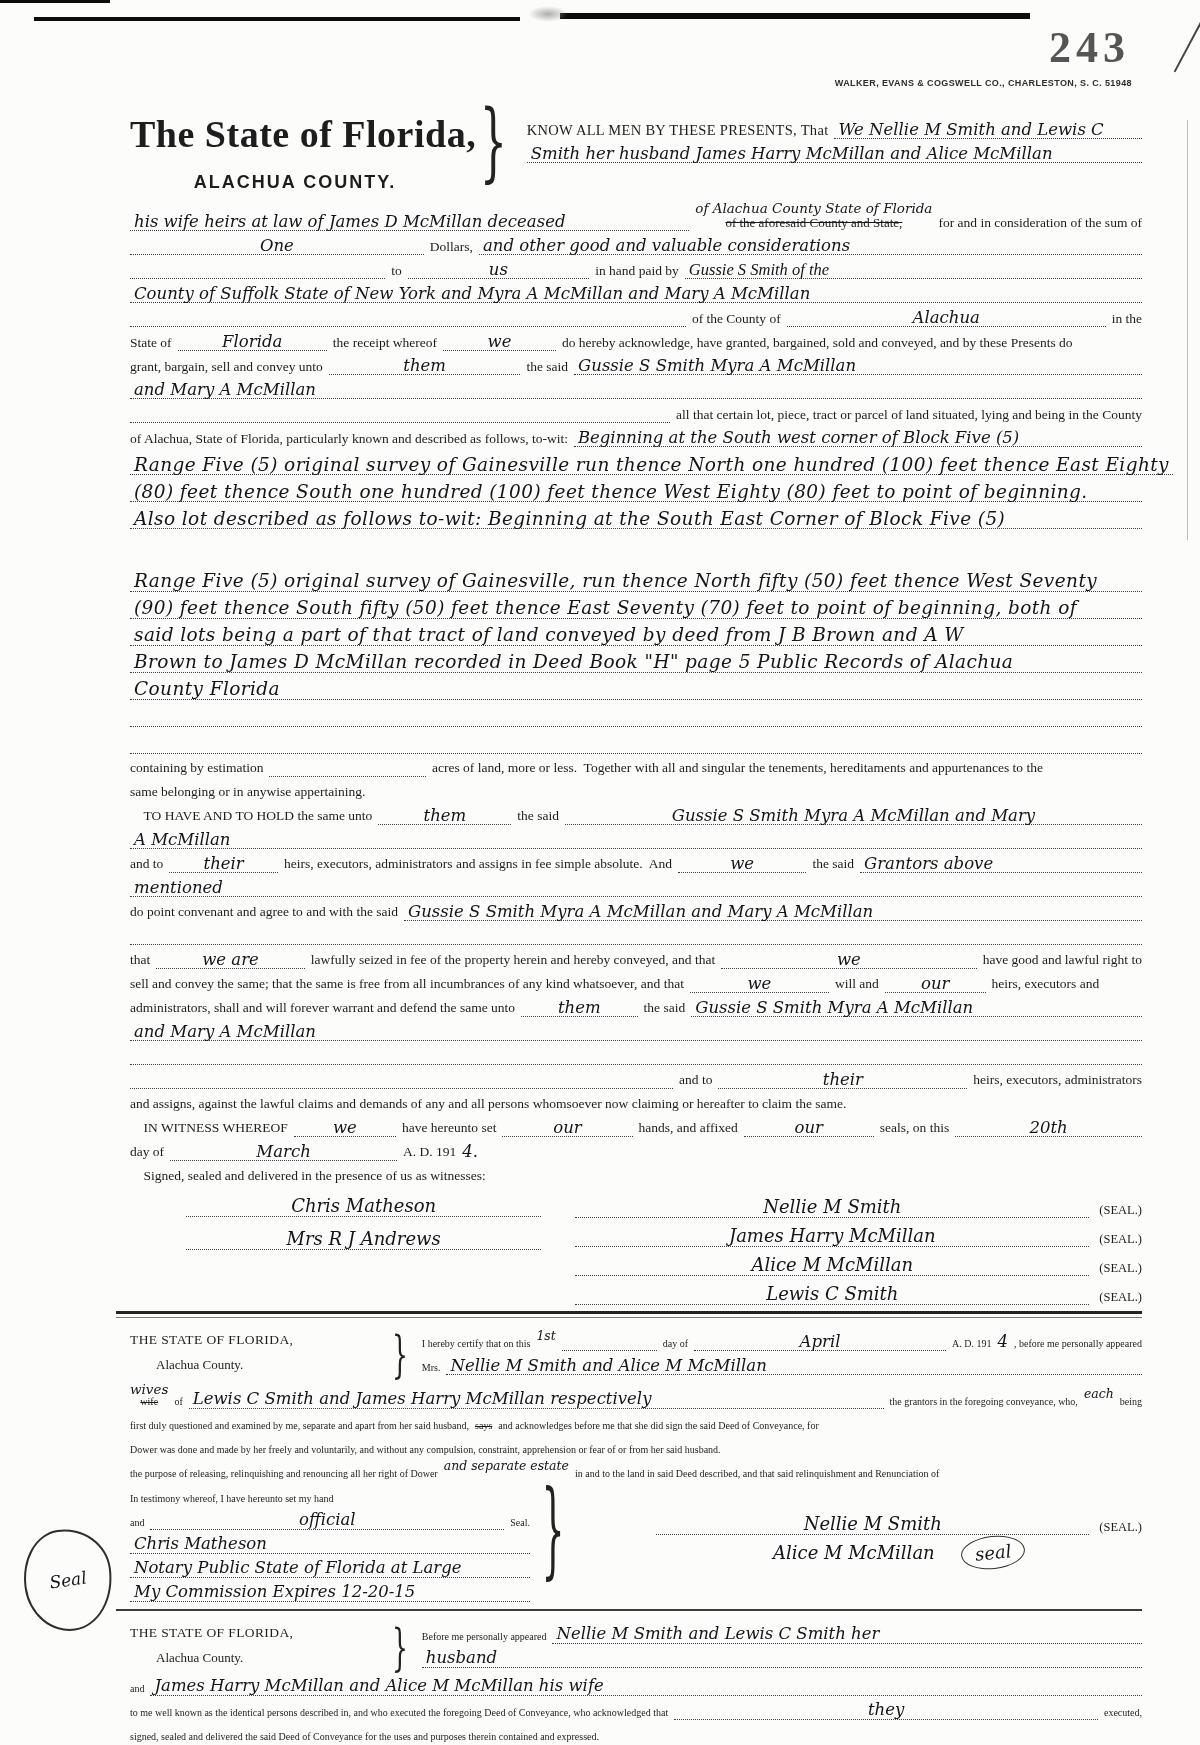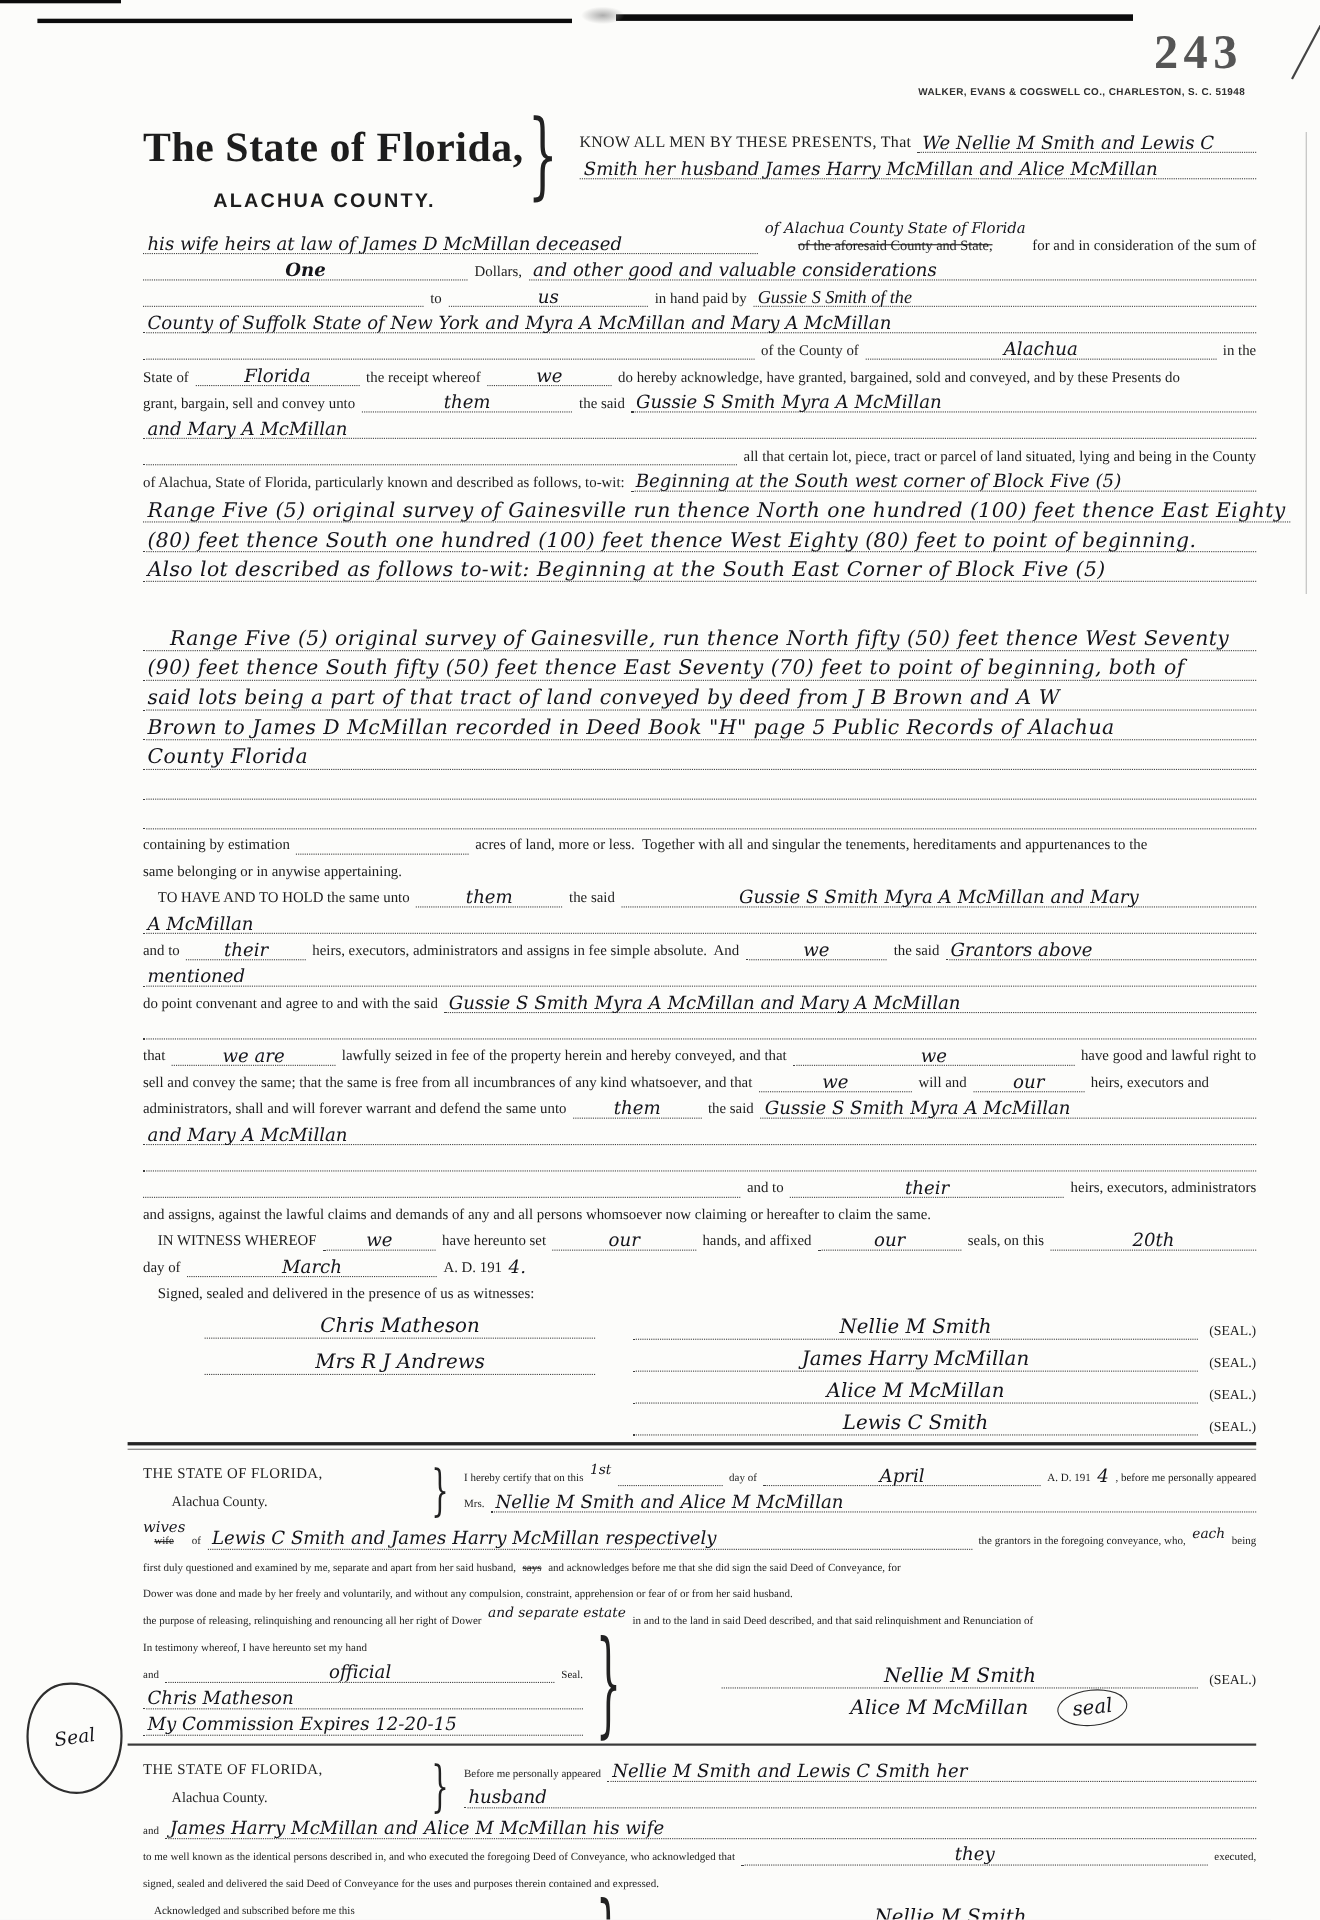--- a/index.html
+++ b/index.html
@@ -114,21 +114,21 @@
     <div>
         <div class="fline">
           <span class="seg-bl hw" style="flex-grow: 1.2; text-align: left;">his wife heirs at law of James D McMillan deceased</span>
           <span class="seg-ovr">
             <span class="hw ovr-top">of Alachua County State of Florida</span>
             <span class="seg-p seg-st ovr-bot">of the aforesaid County and State,</span>
           </span>
           <span class="seg-p">for and in consideration of the sum of</span>
         </div>
         <div class="fline">
-          <span class="seg-bl hw" style="flex-grow: 1.4; font-weight: bold;">One</span>
+          <span class="seg-bl hw" style="flex-grow: 1.4;">One</span>
           <span class="seg-p">Dollars,</span>
           <span class="seg-bl hw" style="flex-grow: 1.6; text-align: left;">and other good and valuable considerations</span>
         </div>
         <div class="fline">
           <span class="seg-bl hw" style="flex-grow: 0.8;"></span>
           <span class="seg-p">to</span>
           <span class="seg-bl hw" style="flex-grow: 0.5;">us</span>
           <span class="seg-p">in hand paid by</span>
           <span class="seg-bl hw" style="flex-grow: 1; text-align: left; font-family: Liberation Serif, serif;">Gussie S Smith of the</span>
         </div>
@@ -170,21 +170,21 @@
         <div class="fline">
           <span class="seg-bl hw" style="flex-grow: 1; text-align: left;">Range Five (5) original survey of Gainesville run thence North one hundred (100) feet thence East Eighty</span>
         </div>
         <div class="fline">
           <span class="seg-bl hw" style="flex-grow: 1; text-align: left;">(80) feet thence South one hundred (100) feet thence West Eighty (80) feet to point of beginning.</span>
         </div>
         <div class="fline">
           <span class="seg-bl hw" style="flex-grow: 1; text-align: left;">Also lot described as follows to-wit: Beginning at the South East Corner of Block Five (5)</span>
         </div>
         <div class="fline">
-          <span class="seg-bl hw" style="flex-grow: 1; text-align: center; margin-top: 40px;">Range Five (5) original survey of Gainesville, run thence North fifty (50) feet thence West Seventy</span>
+          <span class="seg-bl hw" style="flex-grow: 1; text-align: left; margin-top: 40px;">Range Five (5) original survey of Gainesville, run thence North fifty (50) feet thence West Seventy</span>
         </div>
         <div class="fline">
           <span class="seg-bl hw" style="flex-grow: 1; text-align: left;">(90) feet thence South fifty (50) feet thence East Seventy (70) feet to point of beginning, both of</span>
         </div>
         <div class="fline">
           <span class="seg-bl hw" style="flex-grow: 1; text-align: left;">said lots being a part of that tract of land conveyed by deed from J B Brown and A W</span>
         </div>
         <div class="fline">
           <span class="seg-bl hw" style="flex-grow: 1; text-align: left;">Brown to James D McMillan recorded in Deed Book "H" page 5 Public Records of Alachua</span>
         </div>
@@ -378,20 +378,23 @@
             </div>
             <div class="fline">
               <span class="seg-p">and</span>
               <span class="seg-bl hw" style="flex-grow: 1;">official</span>
               <span class="seg-p">Seal.</span>
             </div>
             <div class="fline">
               <span class="seg-bl hw" style="flex-grow: 1; text-align: left;">Chris Matheson</span>
             </div>
             <div class="fline">
+              <span class="seg-bl hw" style="flex-grow: 1; text-align: left;">Notary Public State of Florida at Large</span>
+            </div>
+            <div class="fline">
               <span class="seg-bl hw" style="flex-grow: 1; text-align: left;">My Commission Expires 12-20-15</span>
             </div>
           </div>
         <div class="brace tall">}</div>
         <div class="notary-right">
           <div class="sigrow">
             <span class="sname hw">Nellie M Smith</span>
             <span class="seal-label">(SEAL.)</span>
           </div>
           <div class="nsig2row">

